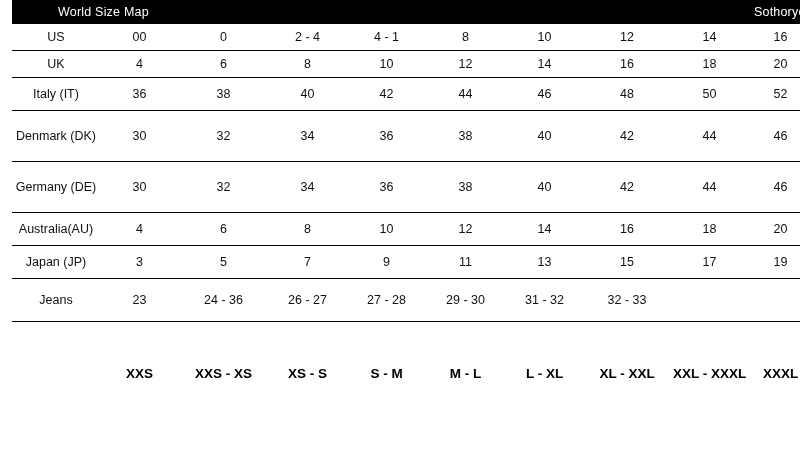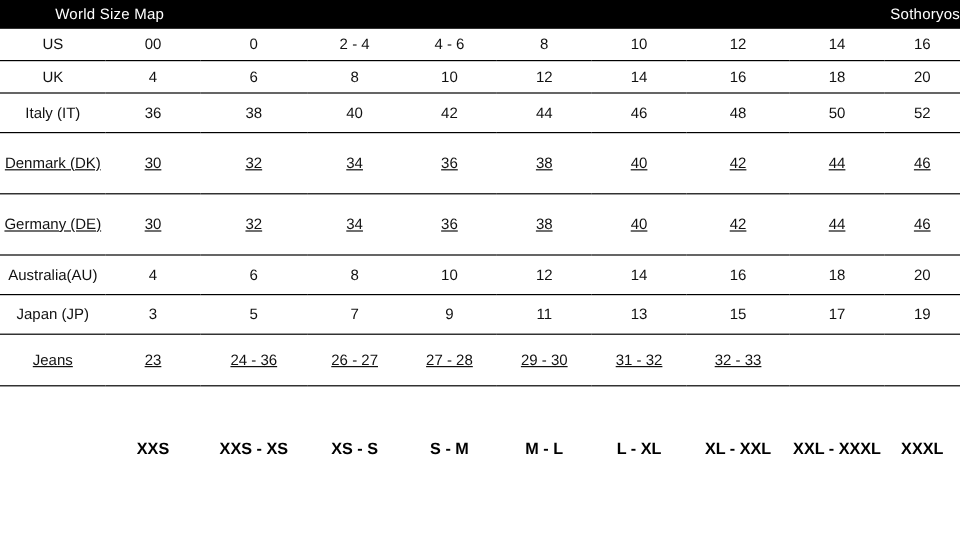--- a/index.html
+++ b/index.html
@@ -12,20 +12,21 @@
     height: 467px;
     font-family: "Liberation Sans", sans-serif;
     color: #0d0d0d;
     overflow: hidden;
   }
   .sheet {
     position: relative;
     width: 660px;
     height: 467px;
     box-sizing: border-box;
+    padding-left: 12px;
   }
   table.size-table {
     width: 800px;
     border-collapse: collapse;
     table-layout: fixed;
   }
   table.size-table td,
   table.size-table th {
     padding: 0;
     margin: 0;
@@ -80,41 +81,40 @@
   col.c4 { width: 79px; }
   col.c5 { width: 79px; }
   col.c6 { width: 86px; }
   col.c7 { width: 79px; }
   col.c8 { width: 63px; }
 
   
   tr.h-short td { height: 26px; }
   tr.h-mid td { height: 32px; }
   tr.h-tall td { height: 45px; }
-  tr.h-xtall td { height: 50px; text-decoration: underline; }
+  tr.h-xtall td { height: 50px; }
 
   
   tr.footer-spacer td {
     height: 34px;
     border: none;
   }
   tr.footer-row td {
     height: 34px;
     font-size: 13.5px;
     font-weight: bold;
     text-align: center;
     color: #000000;
     border: none;
   }
   .sep-top {
     border-top: 1px solid #000000;
   }
   .jeans-row td {
     height: 42px;
-    text-decoration: underline;
   }
 </style>
 </head>
 <body>
 
 <div class="sheet">
   <table class="size-table">
     <colgroup>
       <col class="c-label">
       <col class="c0">
@@ -131,21 +131,21 @@
       <tr class="header-row">
         <td class="hdr-left" colspan="4">World Size Map</td>
         <td class="hdr-right" colspan="6">Sothoryos</td>
       </tr>
 
       <tr class="data-row h-short">
         <td class="rowlabel">US</td>
         <td>00</td>
         <td>0</td>
         <td>2 - 4</td>
-        <td>4 - 6</td>
+        <td>4 - 1</td>
         <td>8</td>
         <td>10</td>
         <td>12</td>
         <td>14</td>
         <td>16</td>
       </tr>
 
       <tr class="data-row h-short">
         <td class="rowlabel">UK</td>
         <td>4</td>

